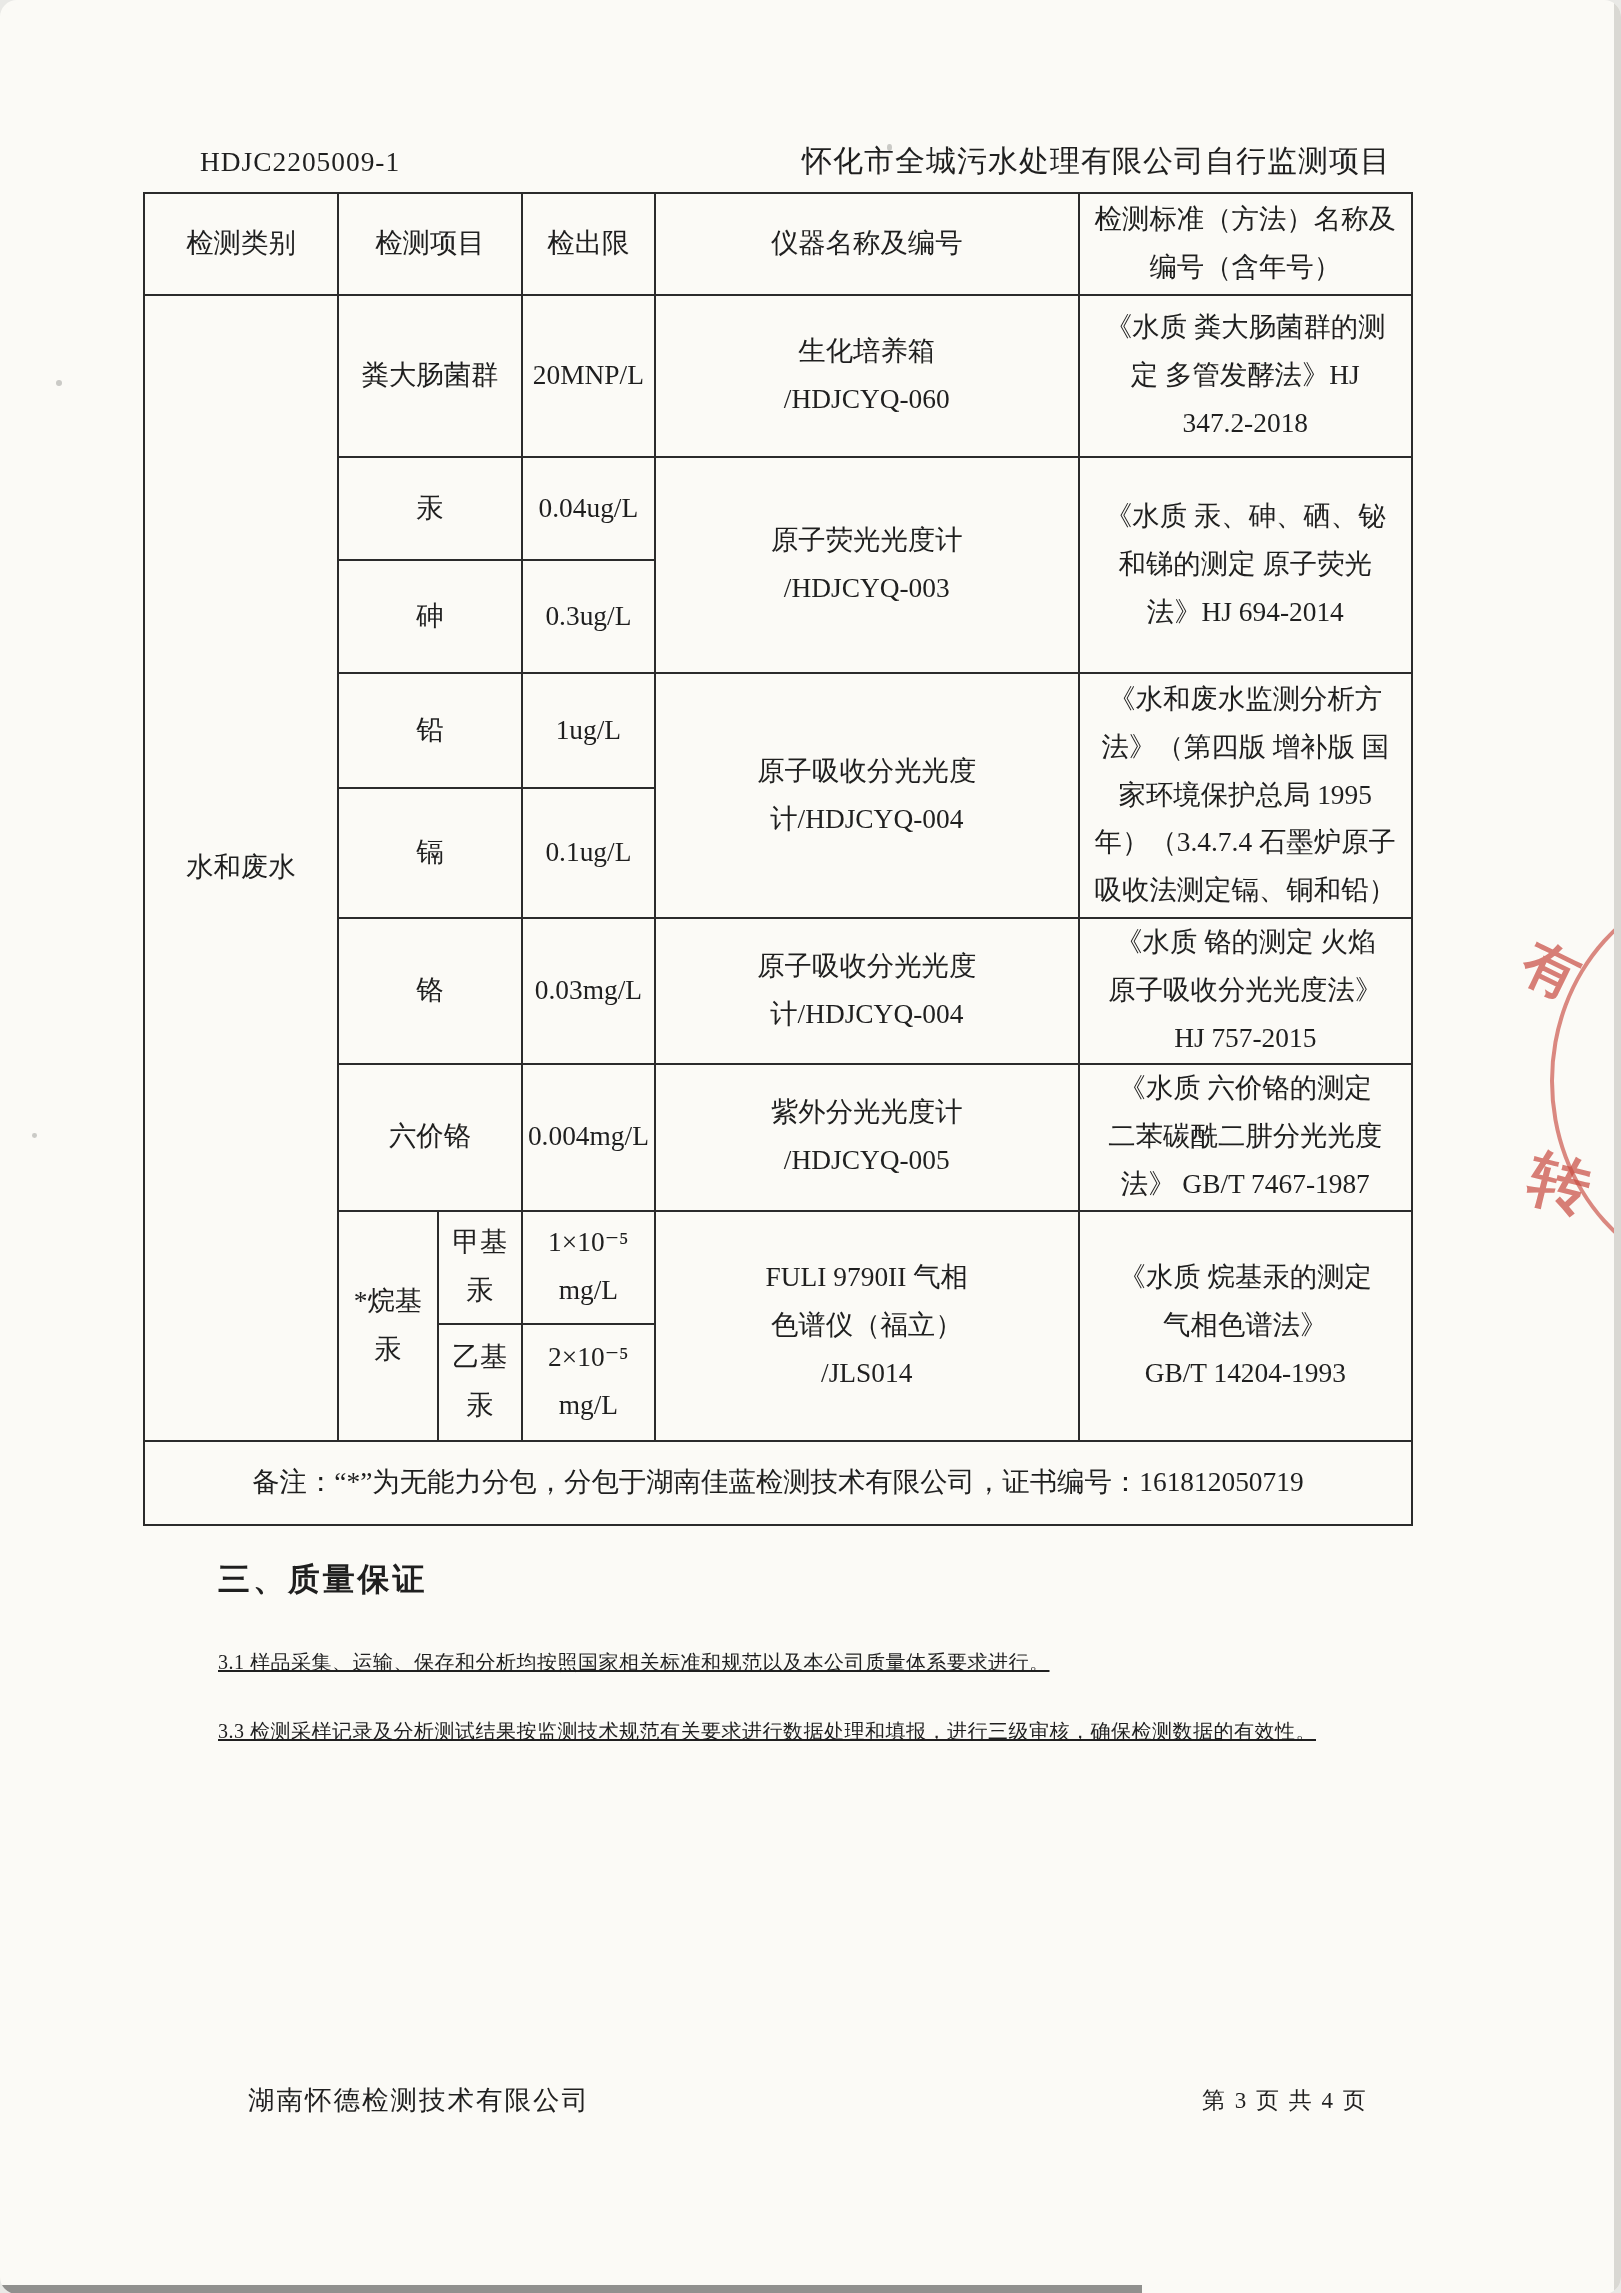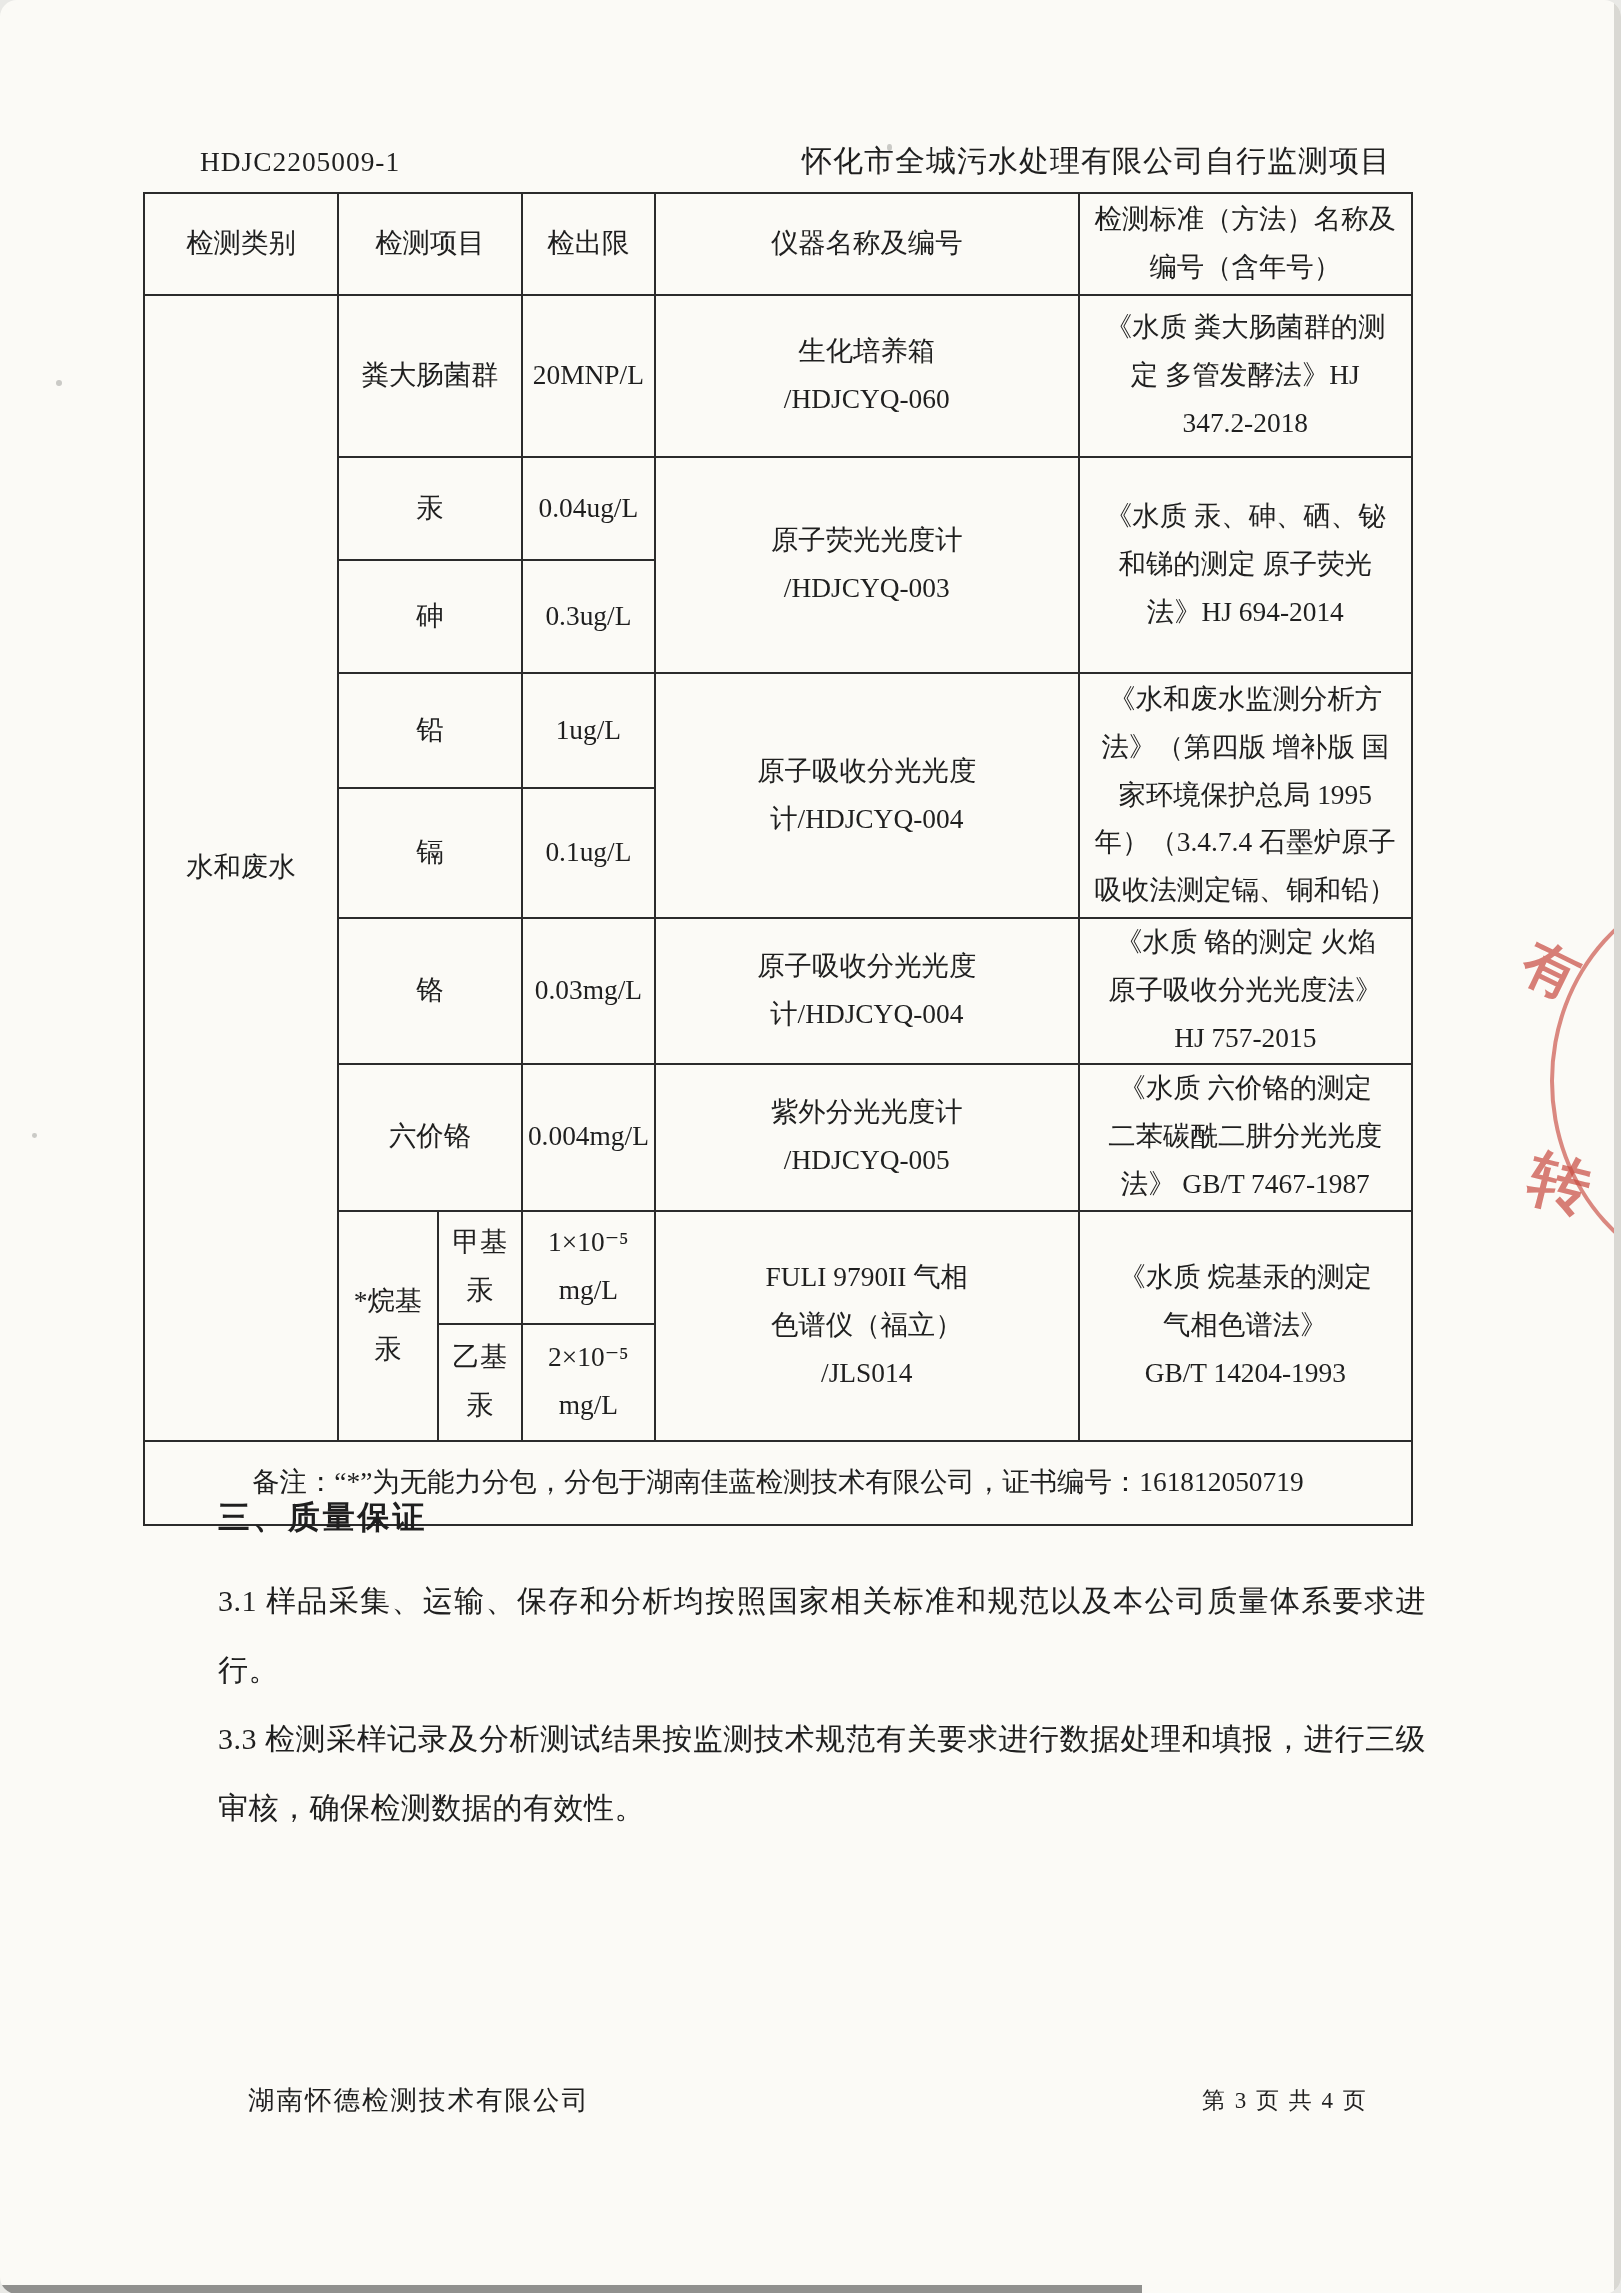--- a/index.html
+++ b/index.html
@@ -30,23 +30,23 @@
     white-space:pre-line; overflow:hidden;
   }
   tr.hrow{height:102px;}
   tr.r1{height:162px;} tr.r2{height:103px;} tr.r3{height:113px;}
   tr.r4{height:115px;} tr.r5{height:130px;} tr.r6{height:145px;}
   tr.r7{height:147px;} tr.r8{height:113px;} tr.r9{height:117px;}
   tr.remark-row{height:84px;}
   td.remark-cell{text-align:left; padding-left:35px; font-size:28px; white-space:normal;}
 
   
-  .quality{position:absolute; left:218px; top:1496px; width:1208px;}
+  .quality{position:absolute; left:218px; top:1558px; width:1208px;}
   .quality h2{font-size:32px; font-weight:700; margin:0 0 25.5px 0; letter-spacing:2.9px;}
-  .quality p{font-size:30px; line-height:69px; margin:0; text-align:justify; letter-spacing:0.5px;}
+  .quality p{font-size:20px; line-height:69px; margin:0; text-align:justify; letter-spacing:0.5px;text-decoration:underline;}
 
   
   .footer-company{position:absolute; left:248px; top:2082px; font-size:26.5px; letter-spacing:2px;}
   .footer-page{position:absolute; left:1202px; top:2085px; font-size:23px; letter-spacing:2px;}
 
   
   .stamp{position:absolute; right:0; top:916px; width:110px; height:363px; overflow:hidden; color:var(--stamp);}
   .stamp-arc{position:absolute; left:39px; top:-35px; width:353px; height:392px;
     border:4.9px solid var(--stamp); border-radius:50%; opacity:0.65;}
   .stamp-char{position:absolute; font-weight:700; opacity:0.7;}

